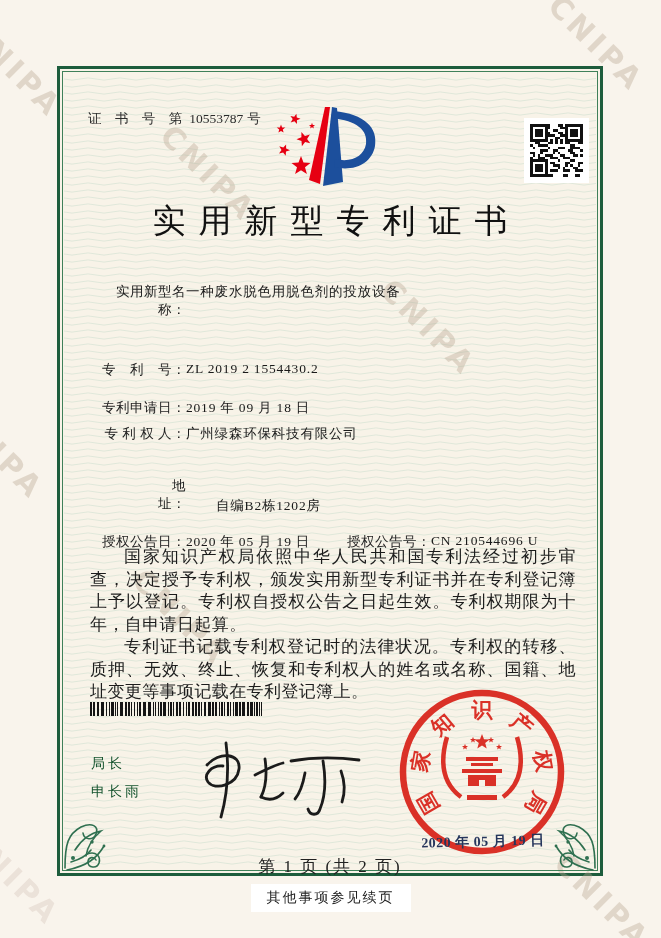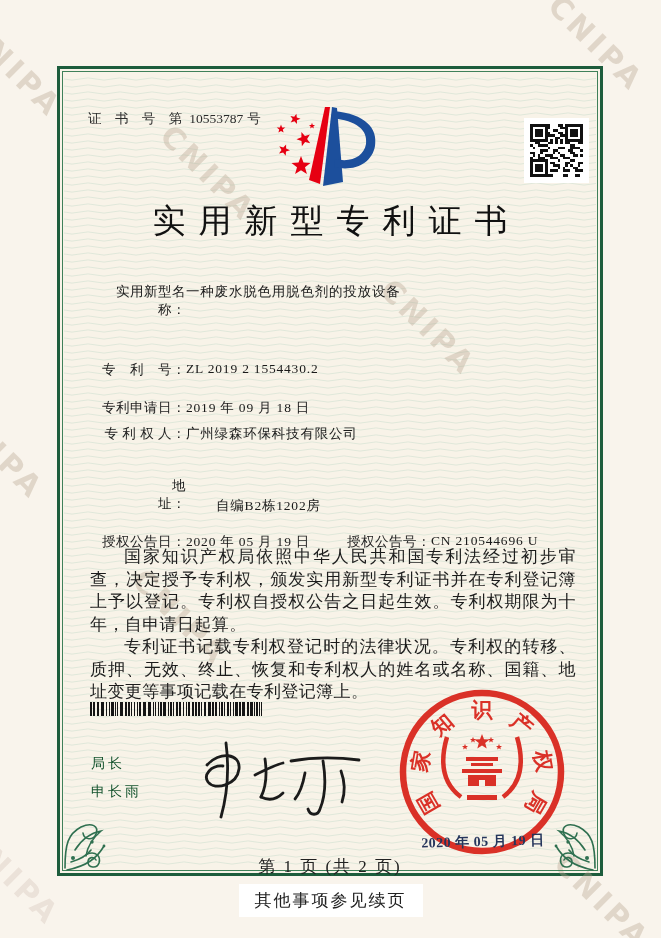--- a/index.html
+++ b/index.html
@@ -79,21 +79,21 @@
     font-size:14px;letter-spacing:.5px;color:#26365c;font-weight:bold;
     transform:rotate(-1.5deg);
   }
 
   .page-no{
     position:absolute;left:0;top:786px;width:100%;text-align:center;
     font-size:17px;letter-spacing:2px;color:#222;
   }
   .continuation{
     position:absolute;left:50%;top:884px;transform:translateX(-50%);
-    background:#ffffff;padding:5px 16px;font-size:17px;letter-spacing:2px;
+    background:#ffffff;padding:5px 16px;font-size:14px;letter-spacing:2px;
     color:#222;z-index:3;white-space:nowrap;
   }
   .ornament{position:absolute;bottom:-1px;width:78px;height:78px;z-index:2;}
   .ornament.left{left:-1px;}
   .ornament.right{right:-1px;transform:scaleX(-1);}
   .seal-fill{fill:var(--seal-red);}
   .seal-stroke{stroke:var(--seal-red);fill:none;}
 </style>
 </head>
 <body>

